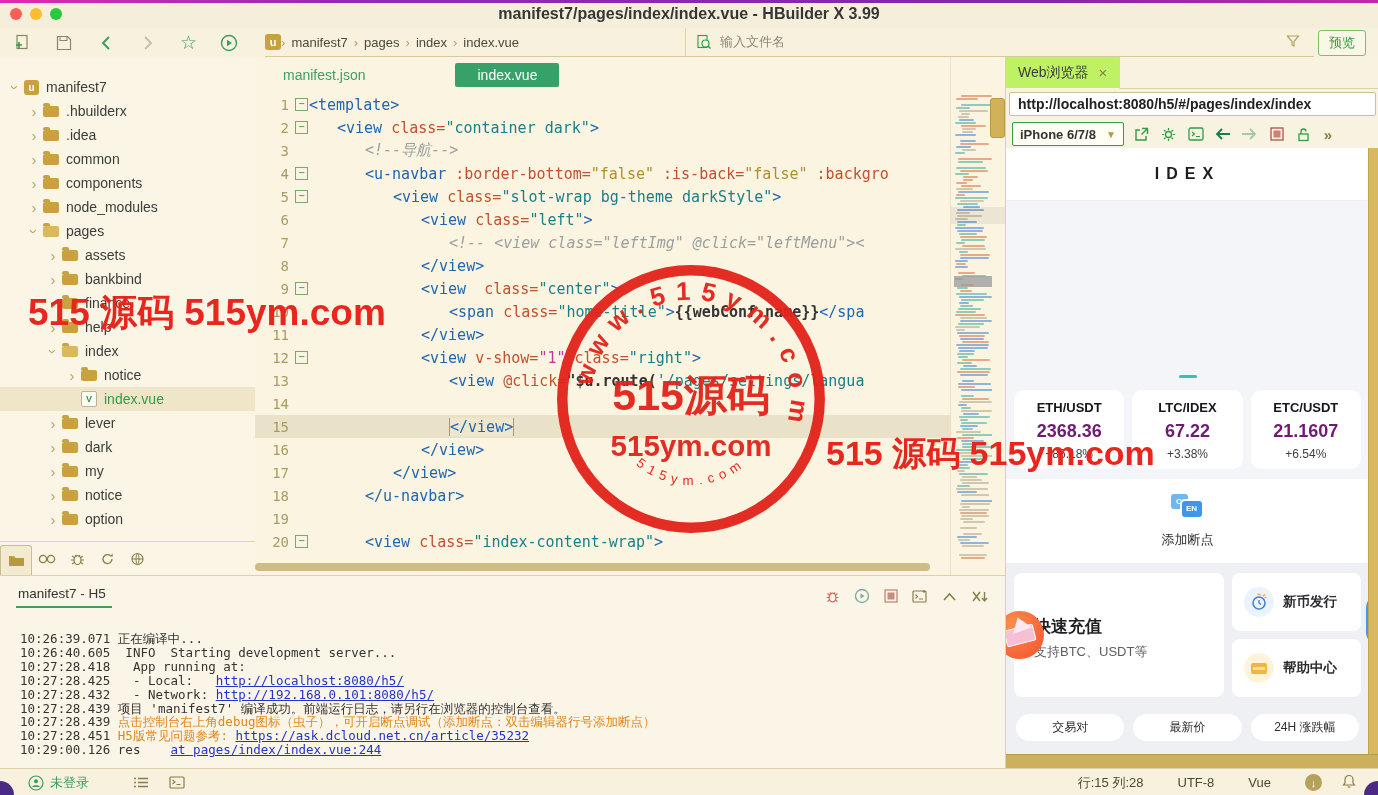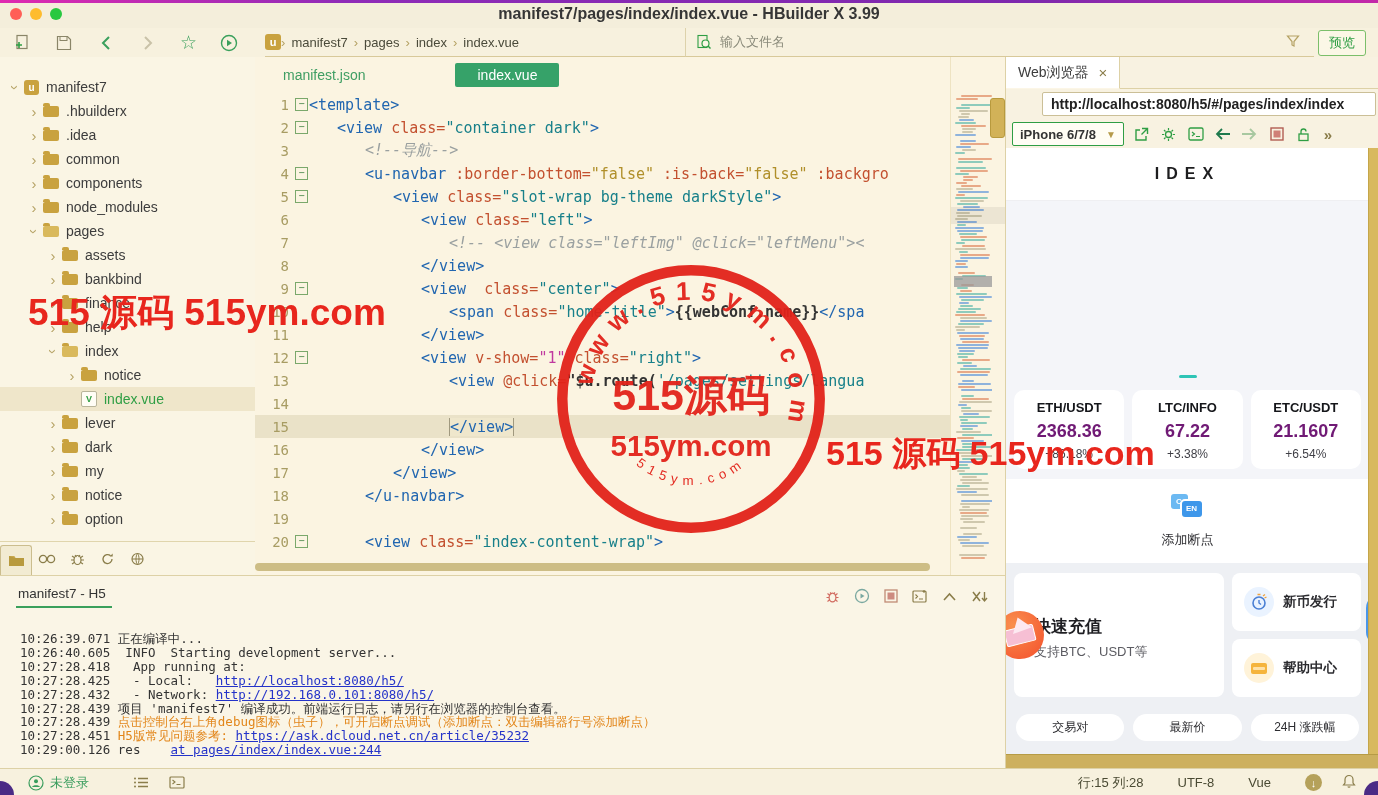--- a/index.html
+++ b/index.html
@@ -94,23 +94,23 @@
   .mmthumb{position:absolute;top:41px;right:1px;width:13px;height:38px;background:#d2b258;
     border:1px solid #b89a3e;border-radius:3px;}
   .mmview{position:absolute;top:150px;left:0;right:0;height:17px;background:rgba(0,0,0,.06);}
   .mmblock{position:absolute;top:219px;left:3px;width:38px;height:11px;background:#9a9a9a;opacity:.75;}
 
   
   .rightpanel{position:absolute;top:57px;left:1005px;width:373px;height:711px;background:#f8f2e1;
     border-left:1px solid #ddd1a6;}
   .rp-tabbar{height:31px;border-bottom:1px solid #ddd1a6;display:flex;}
   .rp-tab{display:flex;align-items:center;padding:0 12px;border-right:1px solid #ddd1a6;
-    background:#ffffff;font-size:14px;color:#3c3c3c;margin-bottom:-1px;border-bottom:1px solid #fcf6e6;}
+    background:#bef264;font-size:14px;color:#3c3c3c;margin-bottom:-1px;border-bottom:1px solid #fcf6e6;}
   .rp-close{margin-left:10px;color:#8a7d4a;font-size:15px;}
-  .rp-urlrow{height:30px;display:flex;align-items:center;padding:0 3px;margin-left:33px;}
+  .rp-urlrow{height:30px;display:flex;align-items:center;padding:0 3px;}
   .rp-url{flex:1;height:22px;background:#fff;border:1px solid #cbbf97;border-radius:2px;
     display:flex;align-items:center;padding:0 8px;font-size:14px;font-weight:bold;color:#222;}
   .rp-controls{height:30px;display:flex;align-items:center;padding:0 6px;gap:9px;}
   .devsel{height:22px;border:1px solid #2f9e44;border-radius:2px;background:#fffdf4;display:flex;
     align-items:center;padding:0 7px;font-size:13px;font-weight:bold;color:#333;}
   .devsel .caret{color:#b59a4a;margin-left:10px;font-size:10px;}
   .rpico{width:18px;height:18px;display:inline-flex;align-items:center;justify-content:center;}
   .rp-more{color:#8a7d4a;font-size:15px;font-weight:bold;margin-left:2px;}
   .rp-viewport{position:absolute;top:91px;left:0;width:363px;height:607px;background:#fff;overflow:hidden;}
   .rp-vscroll{position:absolute;top:91px;right:0;width:10px;height:607px;background:#d8b95f;border-left:1px solid #c5a64a;}
@@ -652,21 +652,21 @@
       <div class="banner">
         <span class="dot"></span>
       </div>
       <div class="tickers">
         <div class="tcard">
           <div class="tpair">ETH/USDT</div>
           <div class="tprice">2368.36</div>
           <div class="tchange">+86.18%</div>
         </div>
         <div class="tcard">
-          <div class="tpair">LTC/INFO</div>
+          <div class="tpair">LTC/IDEX</div>
           <div class="tprice">67.22</div>
           <div class="tchange">+3.38%</div>
         </div>
         <div class="tcard">
           <div class="tpair">ETC/USDT</div>
           <div class="tprice">21.1607</div>
           <div class="tchange">+6.54%</div>
         </div>
       </div>
       <div class="quick">

